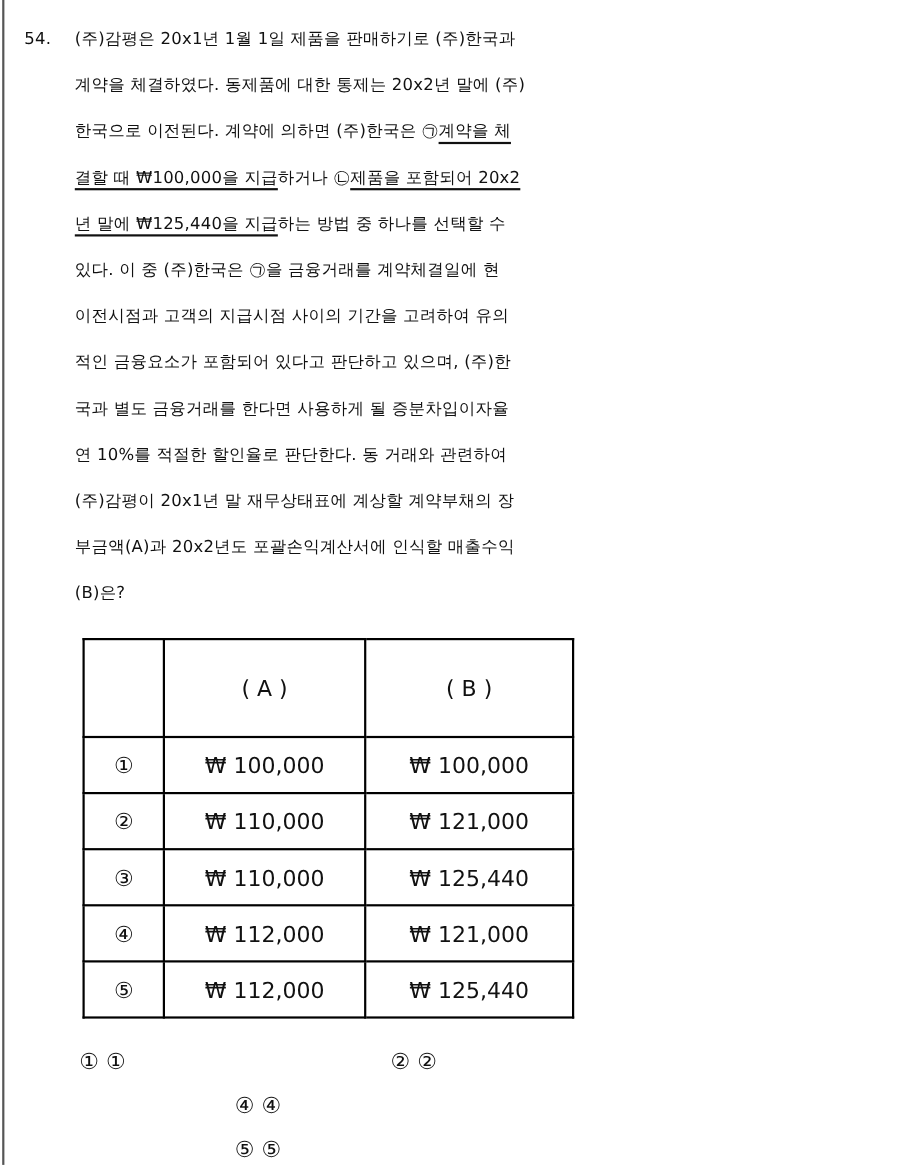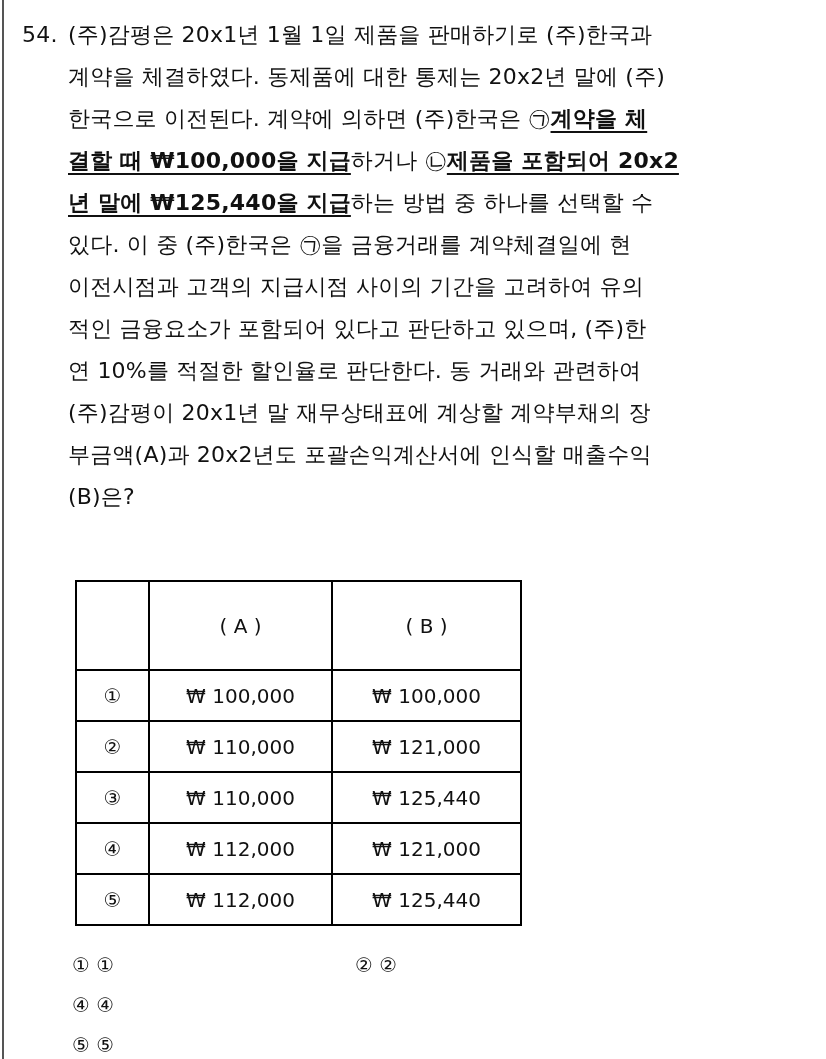--- a/index.html
+++ b/index.html
@@ -21,40 +21,39 @@
     top: 0;
     width: 2px;
     height: 1059px;
     background: #555555;
   }
   .question {
     position: absolute;
     left: 22px;
     top: 14px;
     width: 780px;
-    font-size: 22px;
+    font-size: 15px;
     line-height: 42px;
     letter-spacing: 0.2px;
   }
   .q-line {
     white-space: nowrap;
     height: 42px;
   }
   .q-line.indent {
     padding-left: 46px;
   }
   .q-num {
     display: inline-block;
     width: 46px;
   }
   .ul {
     text-decoration: underline;
     text-underline-offset: 5px;
     text-decoration-thickness: 1.5px;
-    font-weight: bold;
   }
   .answer-table {
     position: absolute;
     left: 75px;
     top: 580px;
     border-collapse: collapse;
     font-family: "DejaVu Sans", sans-serif;
     font-size: 20px;
   }
   .answer-table td, .answer-table th {
@@ -75,40 +74,42 @@
   .choices {
     position: absolute;
     left: 72px;
     top: 945px;
     font-size: 20px;
     line-height: 40px;
   }
   .choice-row {
     display: flex;
     height: 40px;
+    justify-content: center;
   }
   .choice {
     width: 283px;
     white-space: nowrap;
   }
 </style>
 </head>
 <body>
 
 <div class="left-rule"></div>
 
 <div class="question">
   <div class="q-line"><span class="q-num">54.</span><span>(주)감평은 20x1년 1월 1일 제품을 판매하기로 (주)한국과</span></div>
   <div class="q-line indent"><span>계약을 체결하였다. 동제품에 대한 통제는 20x2년 말에 (주)</span></div>
   <div class="q-line indent"><span>한국으로 이전된다. 계약에 의하면 (주)한국은 ㉠</span><span class="ul">계약을 체</span></div>
   <div class="q-line indent"><span class="ul">결할 때 ₩100,000을 지급</span><span>하거나 ㉡</span><span class="ul">제품을 포함되어 20x2</span></div>
   <div class="q-line indent"><span class="ul">년 말에 ₩125,440을 지급</span><span>하는 방법 중 하나를 선택할 수</span></div>
   <div class="q-line indent"><span>있다. 이 중 (주)한국은 ㉠을 금융거래를 계약체결일에 현</span></div>
   <div class="q-line indent"><span>이전시점과 고객의 지급시점 사이의 기간을 고려하여 유의</span></div>
   <div class="q-line indent"><span>적인 금융요소가 포함되어 있다고 판단하고 있으며, (주)한</span></div>
+  <div class="q-line indent"><span>국과 별도 금융거래를 한다면 사용하게 될 증분차입이자율</span></div>
   <div class="q-line indent"><span>연 10%를 적절한 할인율로 판단한다. 동 거래와 관련하여</span></div>
   <div class="q-line indent"><span>(주)감평이 20x1년 말 재무상태표에 계상할 계약부채의 장</span></div>
   <div class="q-line indent"><span>부금액(A)과 20x2년도 포괄손익계산서에 인식할 매출수익</span></div>
   <div class="q-line indent"><span>(B)은?</span></div>
 </div>
 
 <table class="answer-table">
   <tbody>
       <tr>
     <th class="col-num"></th>

